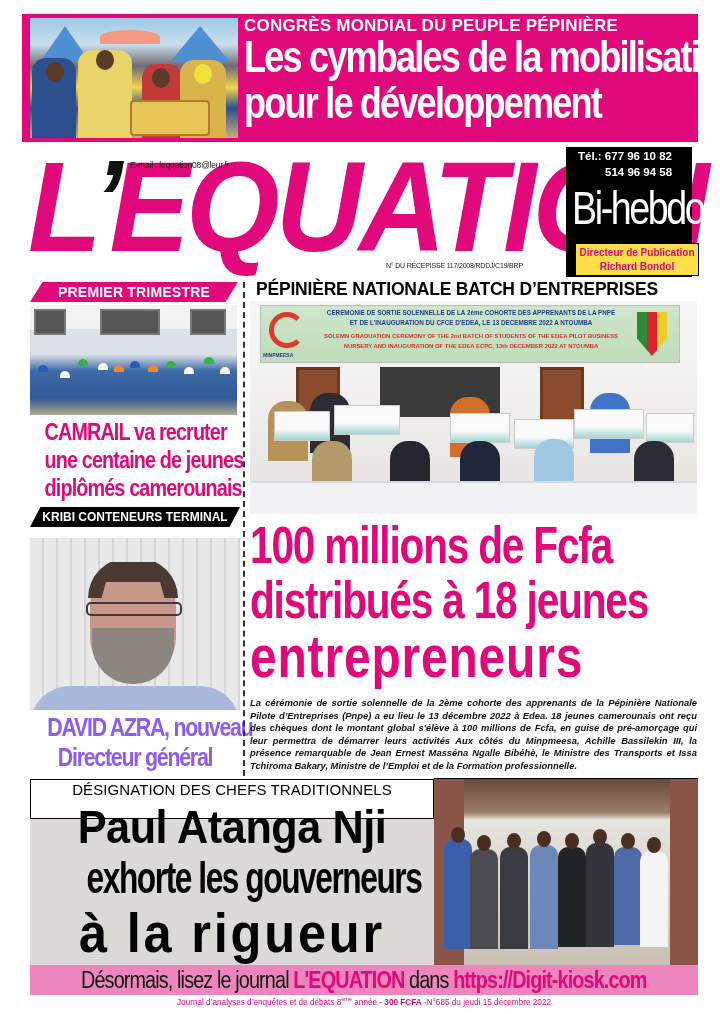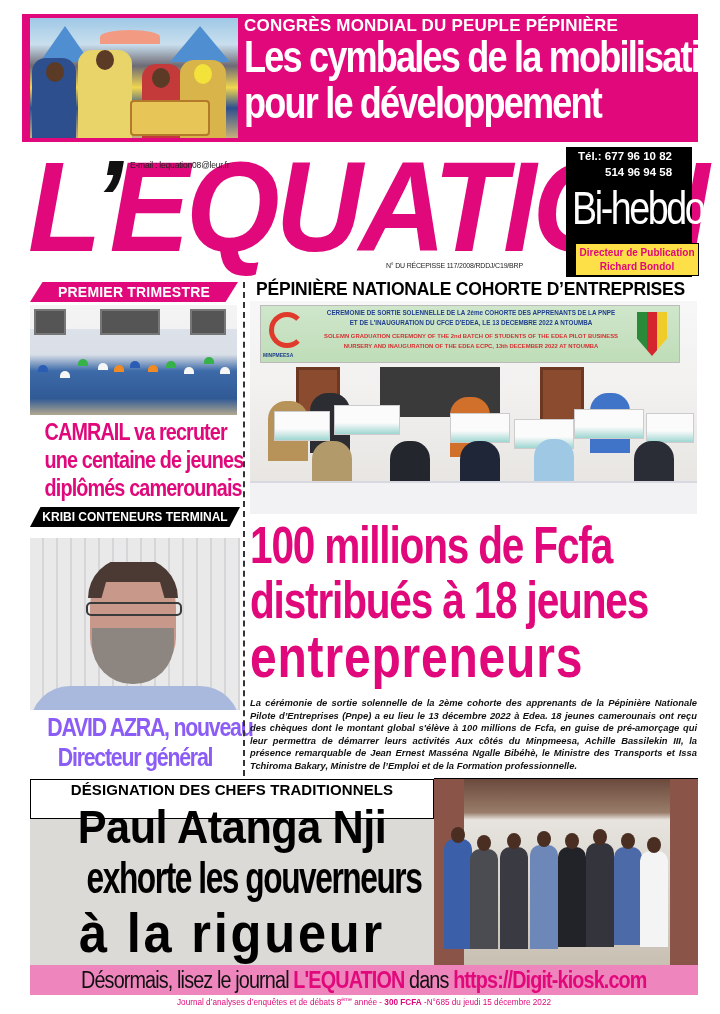--- a/index.html
+++ b/index.html
@@ -75,21 +75,21 @@
   #photo-ceremony .sitter { position:absolute; width: 40px; height: 60px; border-radius: 18px 18px 0 0; }
   #photo-ceremony .table { position:absolute; left: 0; top: 180px; width: 447px; height: 33px; background: #f2f2f4; border-top: 2px solid #d8d8e0; }
 
   #main-headline { left: 250px; top: 518px; width: 470px; color: var(--pink); font-weight: 700; font-family: "Liberation Sans Narrow","Liberation Sans", sans-serif; }
   #main-headline .l1 { display:block; font-size: 52px; line-height: 54px; letter-spacing: -1.5px; transform: scaleX(0.78); transform-origin: left top; white-space: nowrap; }
   #main-headline .l2 { display:block; font-size: 52px; line-height: 56px; letter-spacing: -1.5px; transform: scaleX(0.78); transform-origin: left top; white-space: nowrap; }
   #main-headline .l3 { display:block; font-size: 60px; line-height: 58px; letter-spacing: 1px; transform: scaleX(0.80); transform-origin: left top; white-space: nowrap; }
   #main-body { left: 250px; top: 697px; width: 447px; font-size: 9.4px; line-height: 12.5px; font-weight: 700; font-style: italic; color:#111; text-align: justify; }
 
   
-  #kicker-designation { left: 30px; top: 779px; width: 404px; height: 40px; background:#fff; border: 1px solid #000; color:#000; font-weight:700; font-size: 15px; text-align:center; line-height: 20px; letter-spacing: 0.1px; white-space: nowrap; }
+  #kicker-designation { left: 30px; top: 779px; width: 404px; height: 40px; background:#fff; border: 1px solid #000; color:#000; font-weight:400; font-size: 15px; text-align:center; line-height: 20px; letter-spacing: 0.1px; white-space: nowrap; }
   #bottom-grey { left: 30px; top: 801px; width: 404px; height: 164px; background: var(--grey); }
   #bottom-headline { left: 30px; top: 800px; width: 404px; color:#000; font-weight: 700; text-align: center; font-family: "Liberation Sans","Liberation Sans Narrow", sans-serif; }
   #bottom-headline .l1 { display:block; font-size: 47px; line-height: 50px; letter-spacing: -0.5px; white-space: nowrap; transform: scaleX(0.92); }
   #bottom-headline .l2 { display:block; font-size: 44px; line-height: 52px; letter-spacing: -2px; white-space: nowrap; transform: scaleX(0.72); }
   #bottom-headline .l3 { display:block; font-size: 55px; line-height: 58px; letter-spacing: 3px; white-space: nowrap; transform: scaleX(0.92); }
   #photo-ministers { left: 434px; top: 778px; width: 264px; height: 187px; overflow: hidden; background: linear-gradient(180deg,#6b4a3d 0%,#9a7c6a 18%,#e7e4df 22%,#d9d4cc 55%,#c9c0b3 100%); border-top: 1px solid #000; }
   #photo-ministers .pillar { position:absolute; top: 0; width: 30px; height: 187px; background: #8a5448; }
   #photo-ministers .minister { position:absolute; width: 28px; border-radius: 10px 10px 0 0; }
   #photo-ministers .mhead { position:absolute; width: 14px; height: 16px; border-radius: 50%; background: #4a2e22; }
 
@@ -169,21 +169,21 @@
   <div class="hair"></div>
   <div class="glasses"></div>
 </div>
 <div id="azra-headline" class="abs">
   <span>DAVID AZRA, nouveau</span>
   <span>Directeur général</span>
 </div>
 
 <div id="divider" class="abs"></div>
 
-<div id="kicker-pepiniere" class="abs">PÉPINIÈRE NATIONALE COHORTE D’ENTREPRISES</div>
+<div id="kicker-pepiniere" class="abs">PÉPINIÈRE NATIONALE BATCH D’ENTREPRISES</div>
 <div id="photo-ceremony" class="abs">
   <div id="ceremony-banner">
     <div class="logo-left"></div>
     <div class="logo-left-text">MINPMEESA</div>
     <div class="line1">CEREMONIE DE SORTIE SOLENNELLE DE LA 2ème COHORTE DES APPRENANTS DE LA PNPE</div>
     <div class="line2">ET DE L'INAUGURATION DU CFCE D'EDEA, LE 13 DECEMBRE 2022 A NTOUMBA</div>
     <div class="line3">SOLEMN GRADUATION CEREMONY OF THE 2nd BATCH OF STUDENTS OF THE EDEA PILOT BUSINESS</div>
     <div class="line4">NURSERY AND INAUGURATION OF THE EDEA ECPC, 13th DECEMBER 2022 AT NTOUMBA</div>
     <div class="crest"></div>
   </div>

